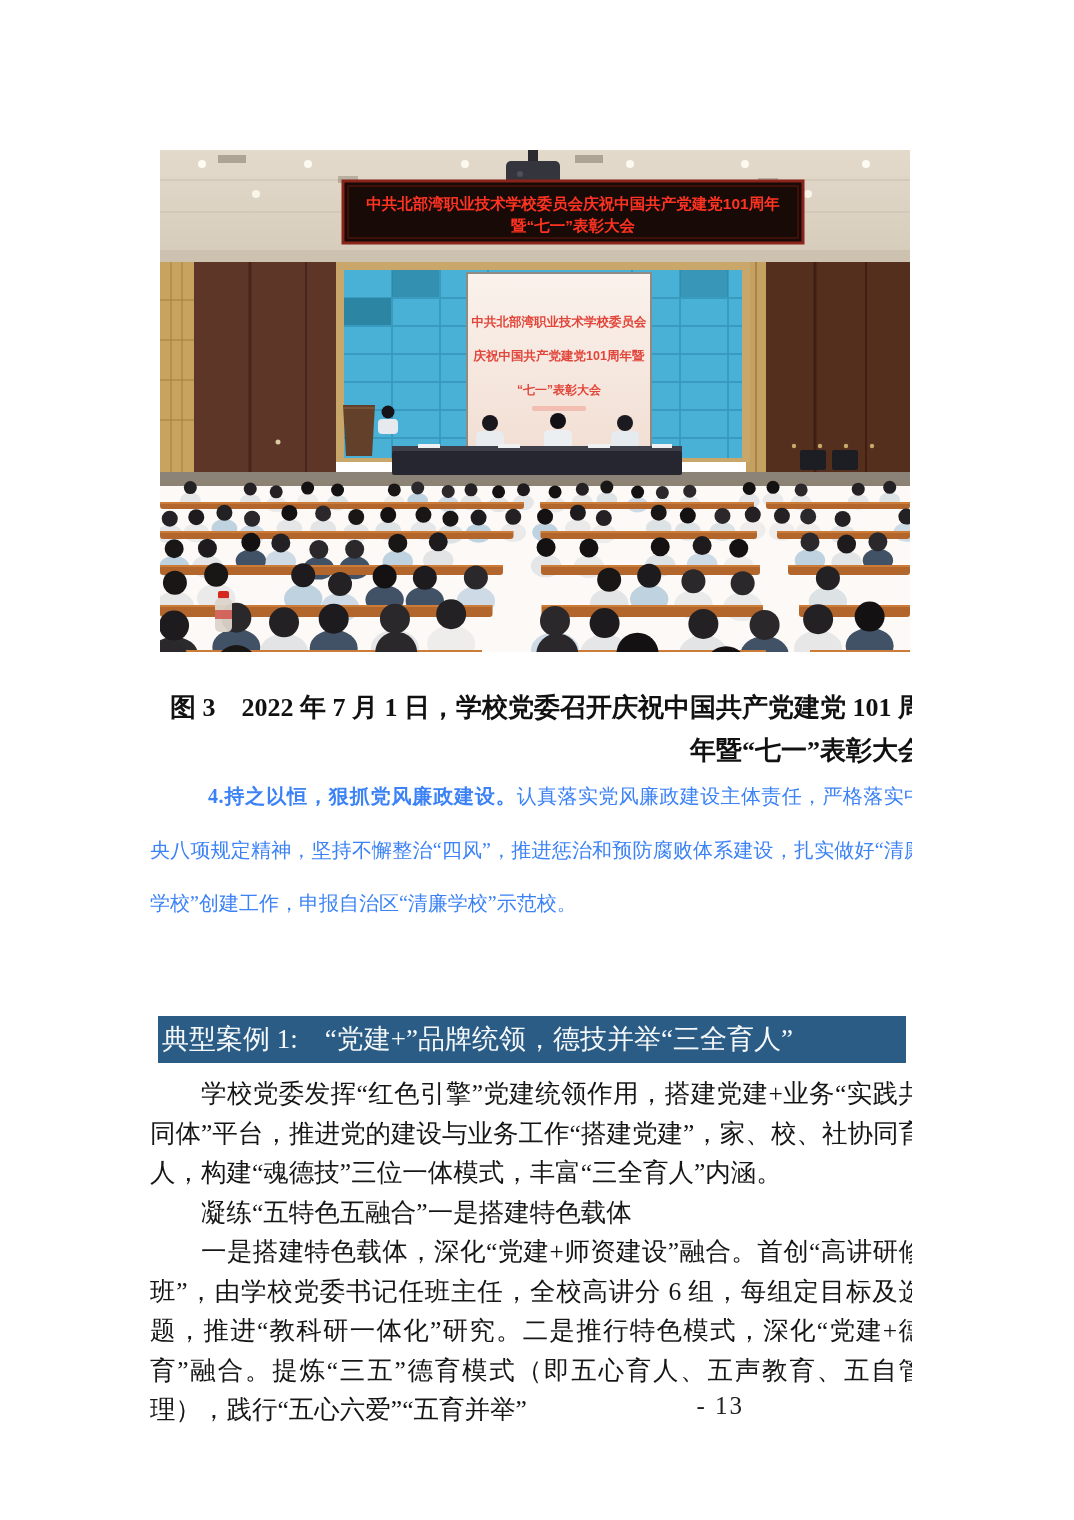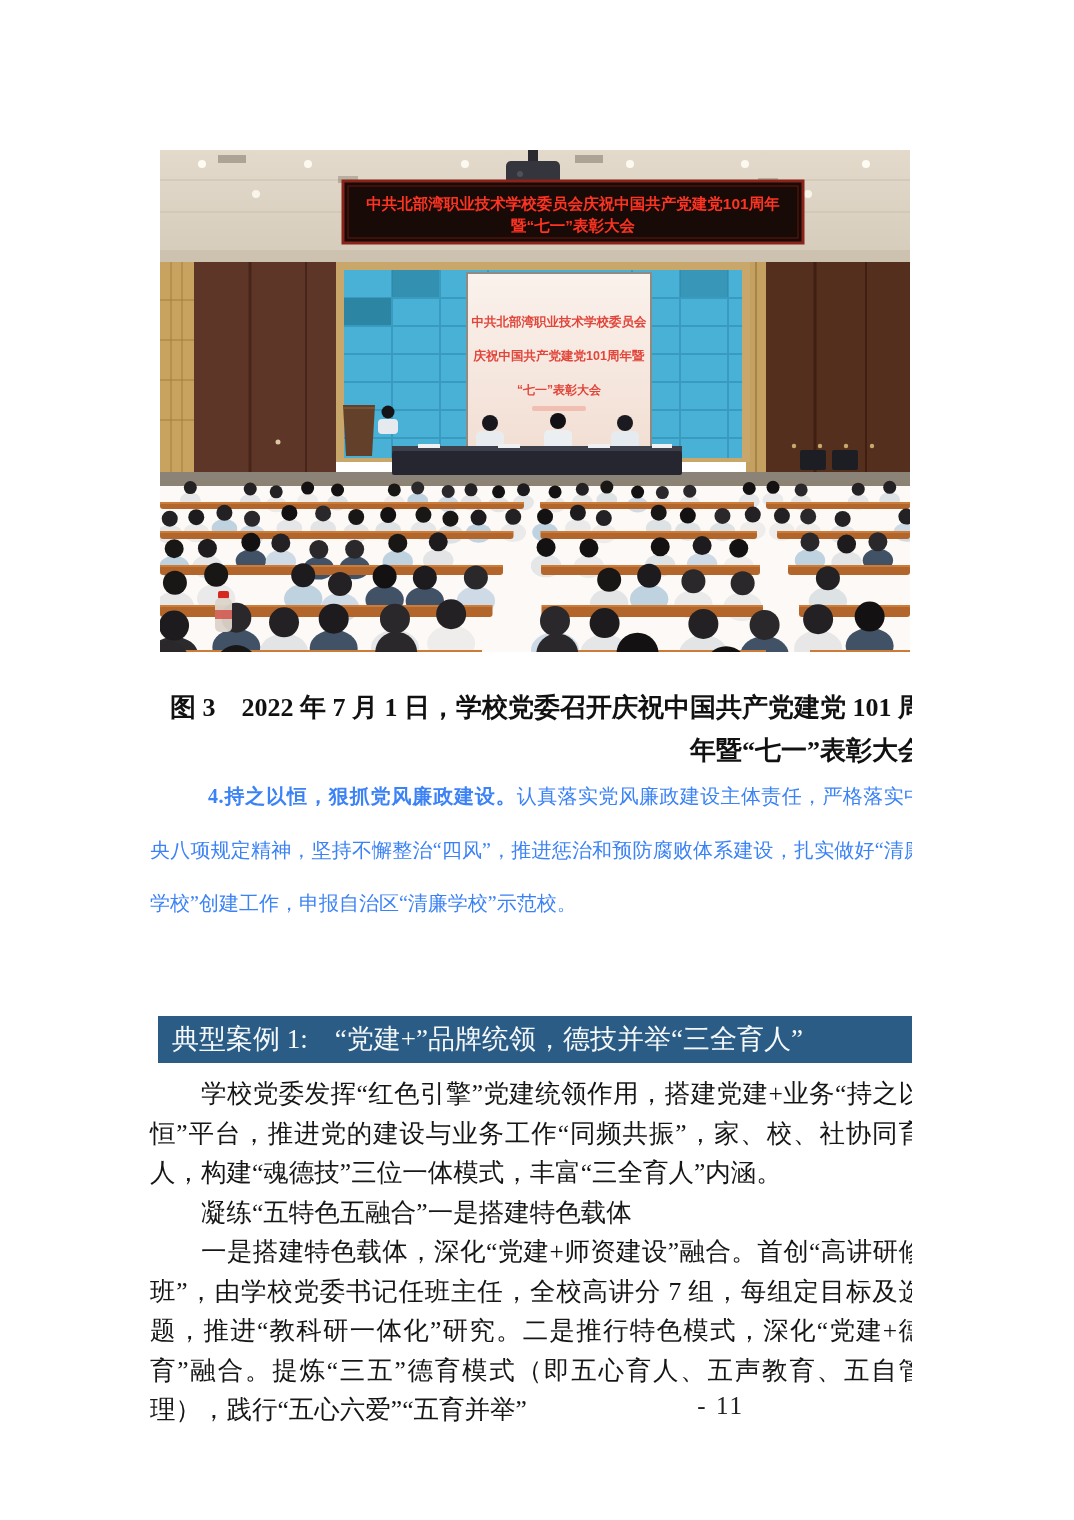--- a/index.html
+++ b/index.html
@@ -15,21 +15,21 @@
   }
   .bodypara{
     position:absolute;left:150px;top:770px;width:774px;
     font-size:20px;line-height:53.5px;text-align:justify;text-justify:inter-ideograph;
     color:#3b82f6;text-indent:58px;
   }
   .bodypara b{font-weight:700;letter-spacing:0.5px;}
   .case-banner{
     position:absolute;left:158px;top:1016px;width:744px;height:47px;
     background:#2b5c85;color:#f4f8fa;font-size:27px;line-height:47px;
-    padding-left:14px;white-space:nowrap;overflow:hidden;
+    padding-left:4px;white-space:nowrap;overflow:hidden;
   }
   .case-body{
     position:absolute;left:150px;top:1074px;width:774px;
     font-size:25.5px;line-height:39.5px;text-align:justify;text-justify:inter-ideograph;color:#161616;
   }
   .case-body p{margin:0;text-indent:2em;}
   .pagenum{
     position:absolute;top:1392px;right:168px;font-size:25px;color:#222;letter-spacing:2px;
   }
 </style>
@@ -397,20 +397,20 @@
 
   <div class="caption">图 3　2022 年 7 月 1 日，学校党委召开庆祝中国共产党建党 101 周年暨“七一”表彰大会</div>
 
   <div class="bodypara">
     <b>4.持之以恒，狠抓党风廉政建设。</b><span>认真落实党风廉政建设主体责任，严格落实中央八项规定精神，坚持不懈整治“四风”，推进惩治和预防腐败体系建设，扎实做好“清廉学校”创建工作，申报自治区“清廉学校”示范校。</span>
   </div>
 
   <div class="case-banner">典型案例 1:　“党建+”品牌统领，德技并举“三全育人”</div>
 
   <div class="case-body">
-    <p>学校党委发挥“红色引擎”党建统领作用，搭建党建+业务“持之以恒”平台，推进党的建设与业务工作“同频共振”，家、校、社协同育人，构建“魂德技”三位一体模式，丰富“三全育人”内涵。</p>
+    <p>学校党委发挥“红色引擎”党建统领作用，搭建党建+业务“实践共同体”平台，推进党的建设与业务工作“搭建党建”，家、校、社协同育人，构建“魂德技”三位一体模式，丰富“三全育人”内涵。</p>
     <p>凝练“五特色五融合”一是搭建特色载体</p>
-    <p>一是搭建特色载体，深化“党建+师资建设”融合。首创“高讲研修班”，由学校党委书记任班主任，全校高讲分 7 组，每组定目标及选题，推进“教科研一体化”研究。二是推行特色模式，深化“党建+德育”融合。提炼“三五”德育模式（即五心育人、五声教育、五自管理），践行“五心六爱”“五育并举”</p>
+    <p>一是搭建特色载体，深化“党建+师资建设”融合。首创“高讲研修班”，由学校党委书记任班主任，全校高讲分 6 组，每组定目标及选题，推进“教科研一体化”研究。二是推行特色模式，深化“党建+德育”融合。提炼“三五”德育模式（即五心育人、五声教育、五自管理），践行“五心六爱”“五育并举”</p>
   </div>
 
-  <div class="pagenum">- 11</div>
+  <div class="pagenum">- 13</div>
 
 </div>
 
 </body></html>

